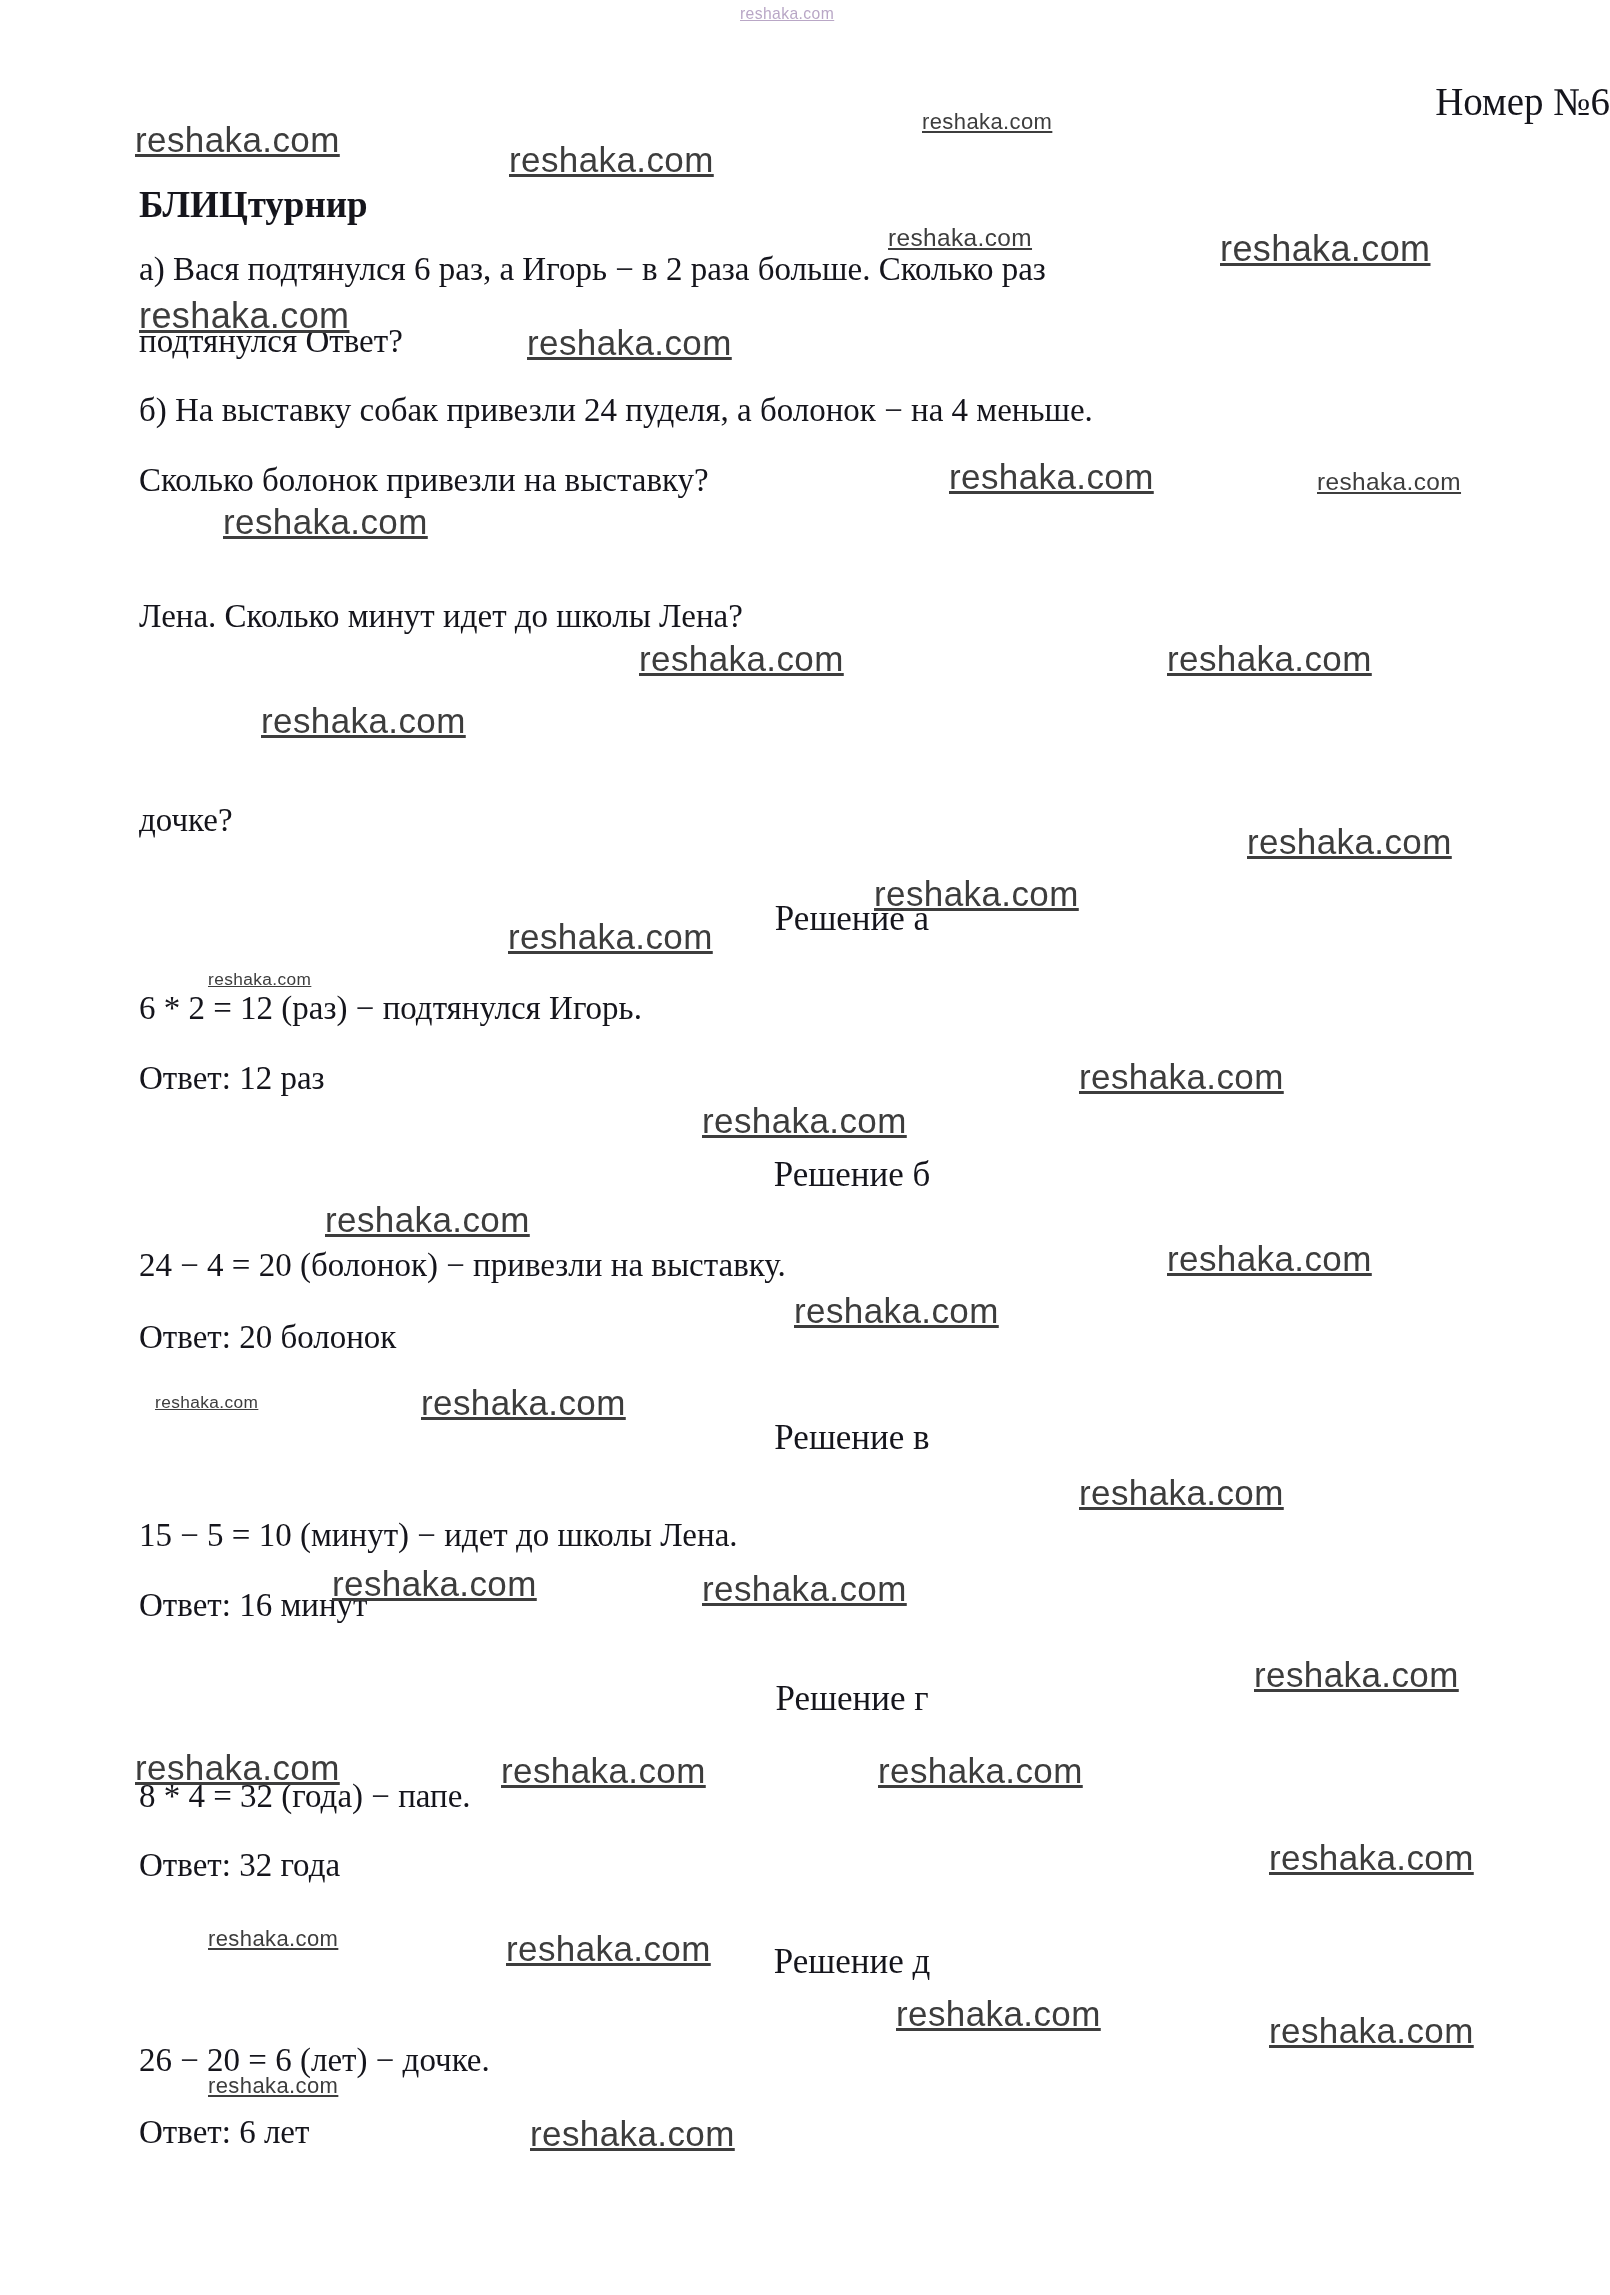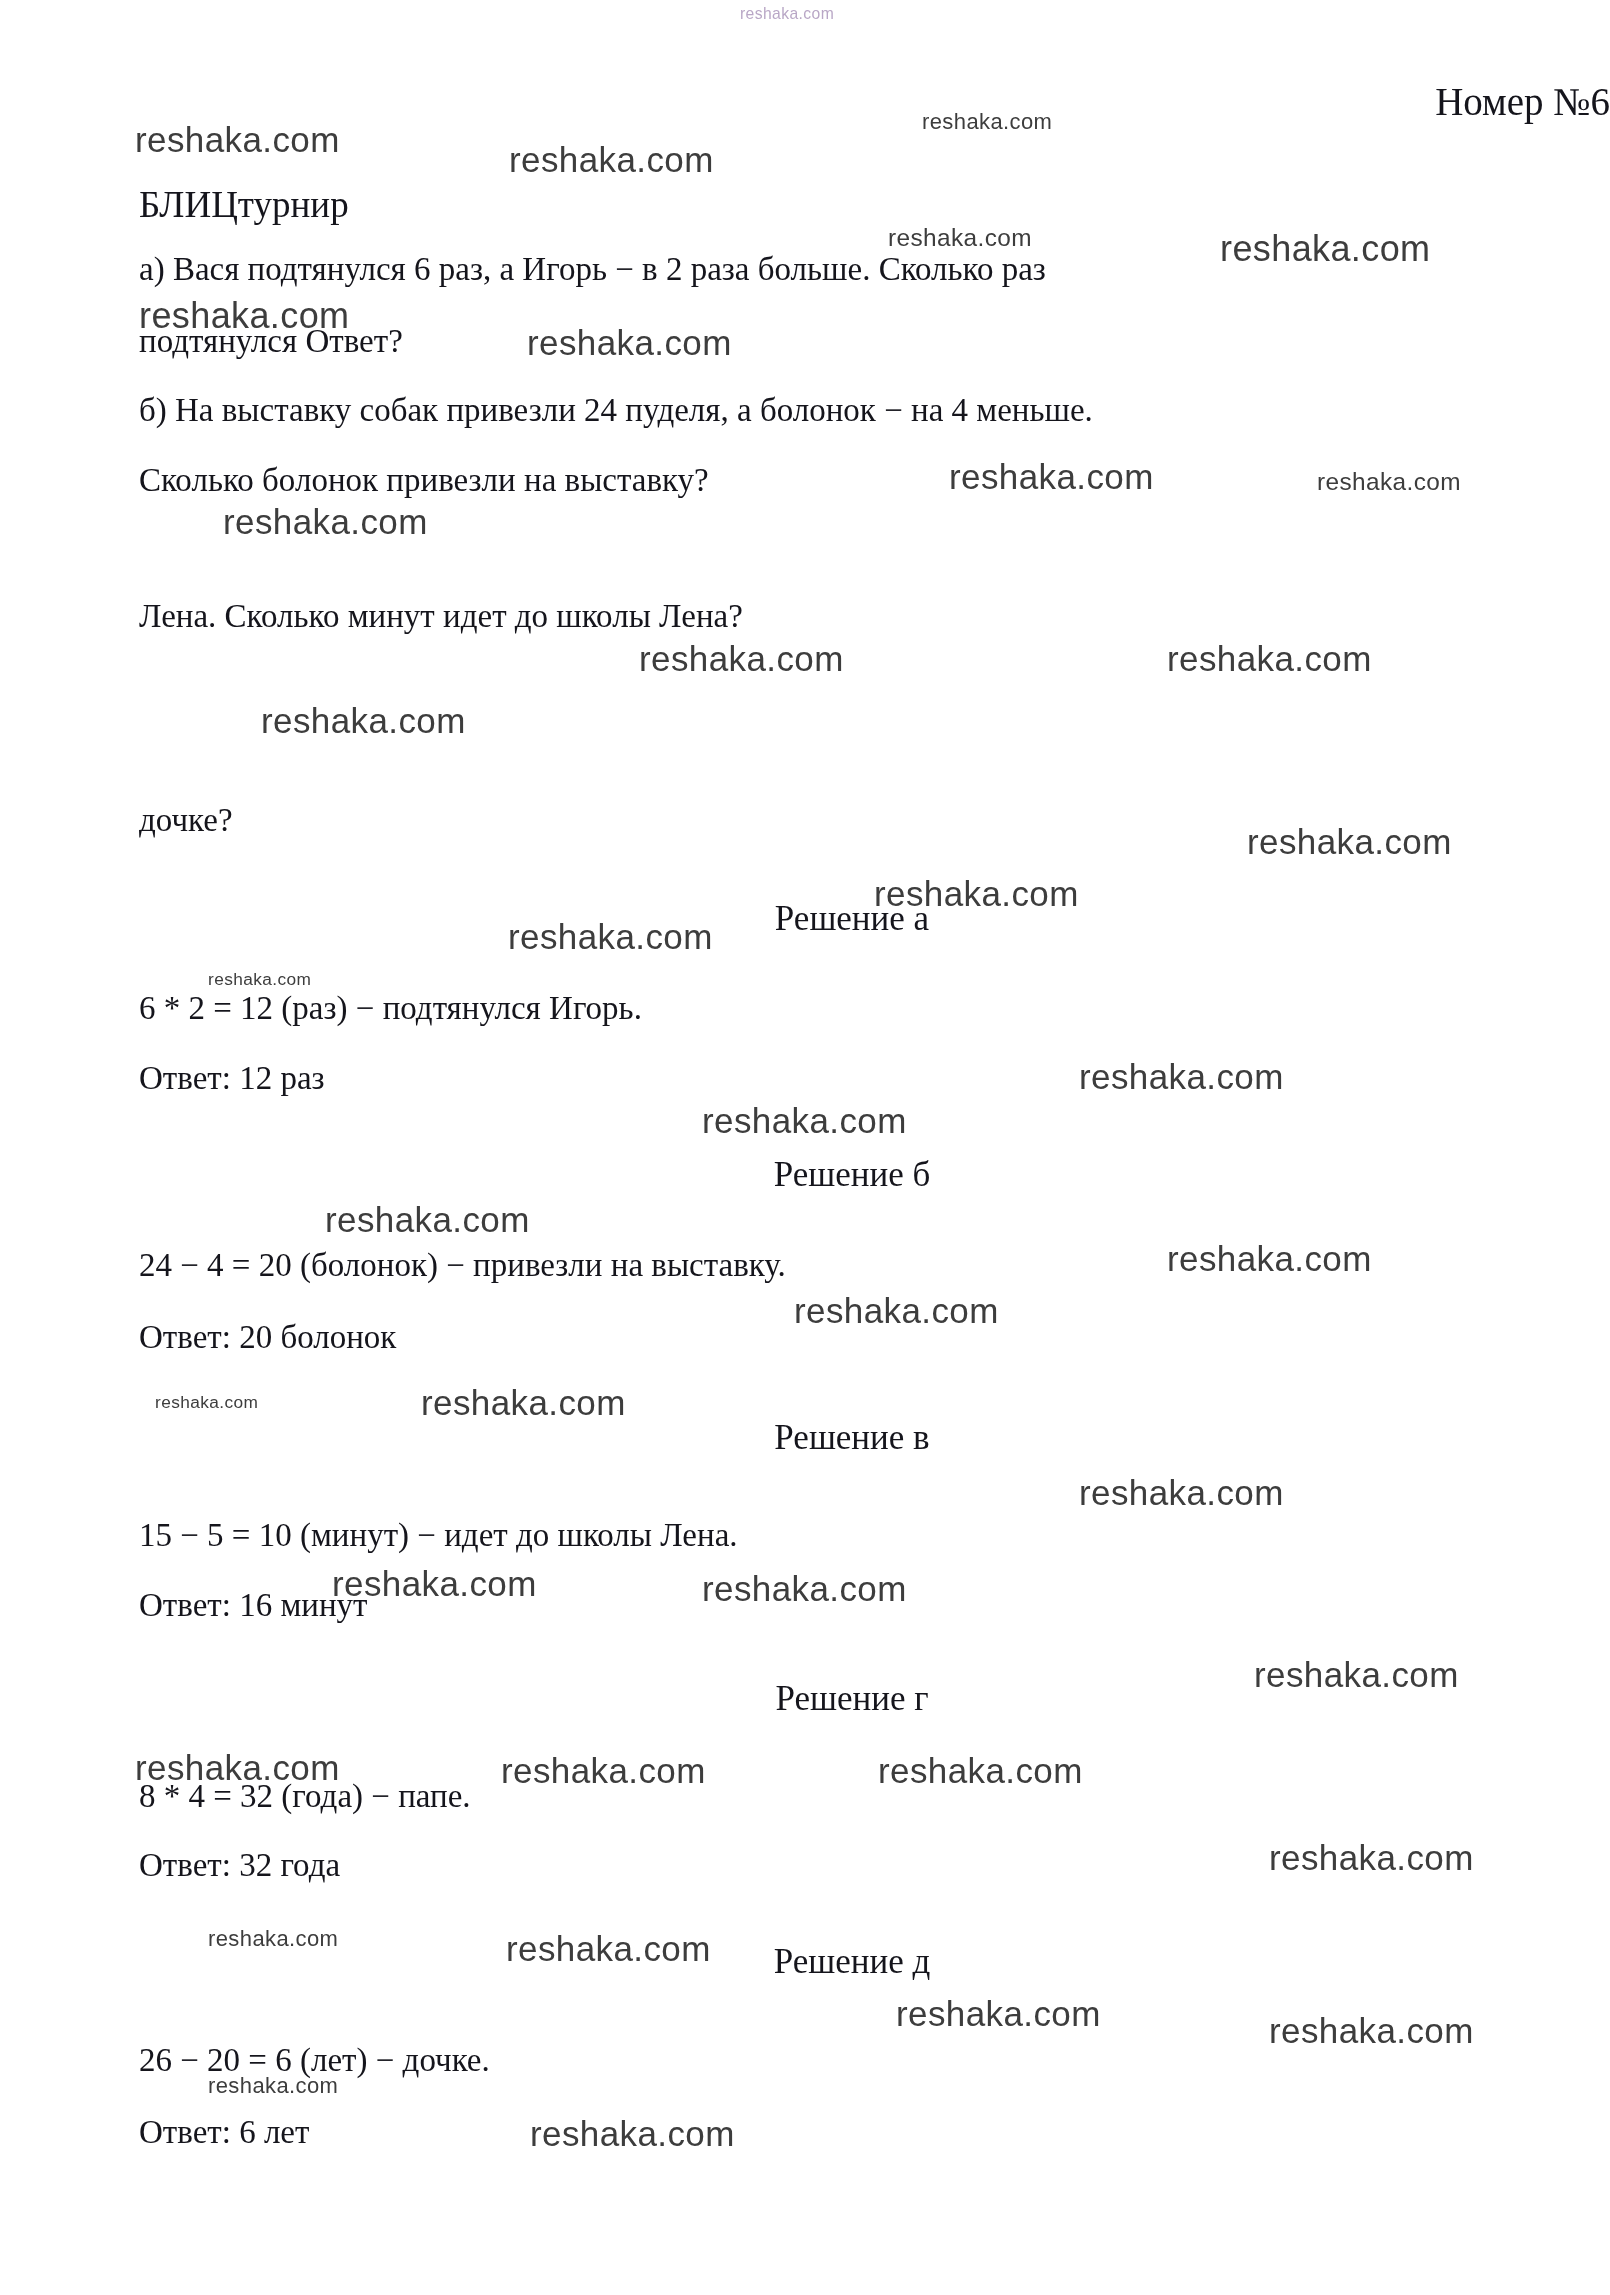--- a/index.html
+++ b/index.html
@@ -20,21 +20,21 @@
     width: 100%;
     text-align: right;
     font-size: 39px;
     white-space: nowrap;
   }
   .doc-heading {
     position: absolute;
     top: 183px;
     left: 139px;
     font-size: 37px;
-    font-weight: normal;
+    font-weight: bold;
     white-space: nowrap;
   }
   .line {
     position: absolute;
     left: 139px;
     font-size: 33px;
     white-space: nowrap;
   }
   .sol-heading {
     position: absolute;
@@ -44,20 +44,21 @@
     font-size: 35px;
     white-space: nowrap;
   }
   .watermark {
     position: absolute;
     font-family: "Liberation Sans", sans-serif;
     color: #3d3d3d;
     white-space: nowrap;
     z-index: 3;
     letter-spacing: 0.4px;
+    text-decoration: underline;
   }
   #watermark-layer { position: absolute; inset: 0; pointer-events: none; }
 </style>
 </head>
 <body>
 
 <div class="page">
 
   <div class="title-row">Номер №6</div>
 

